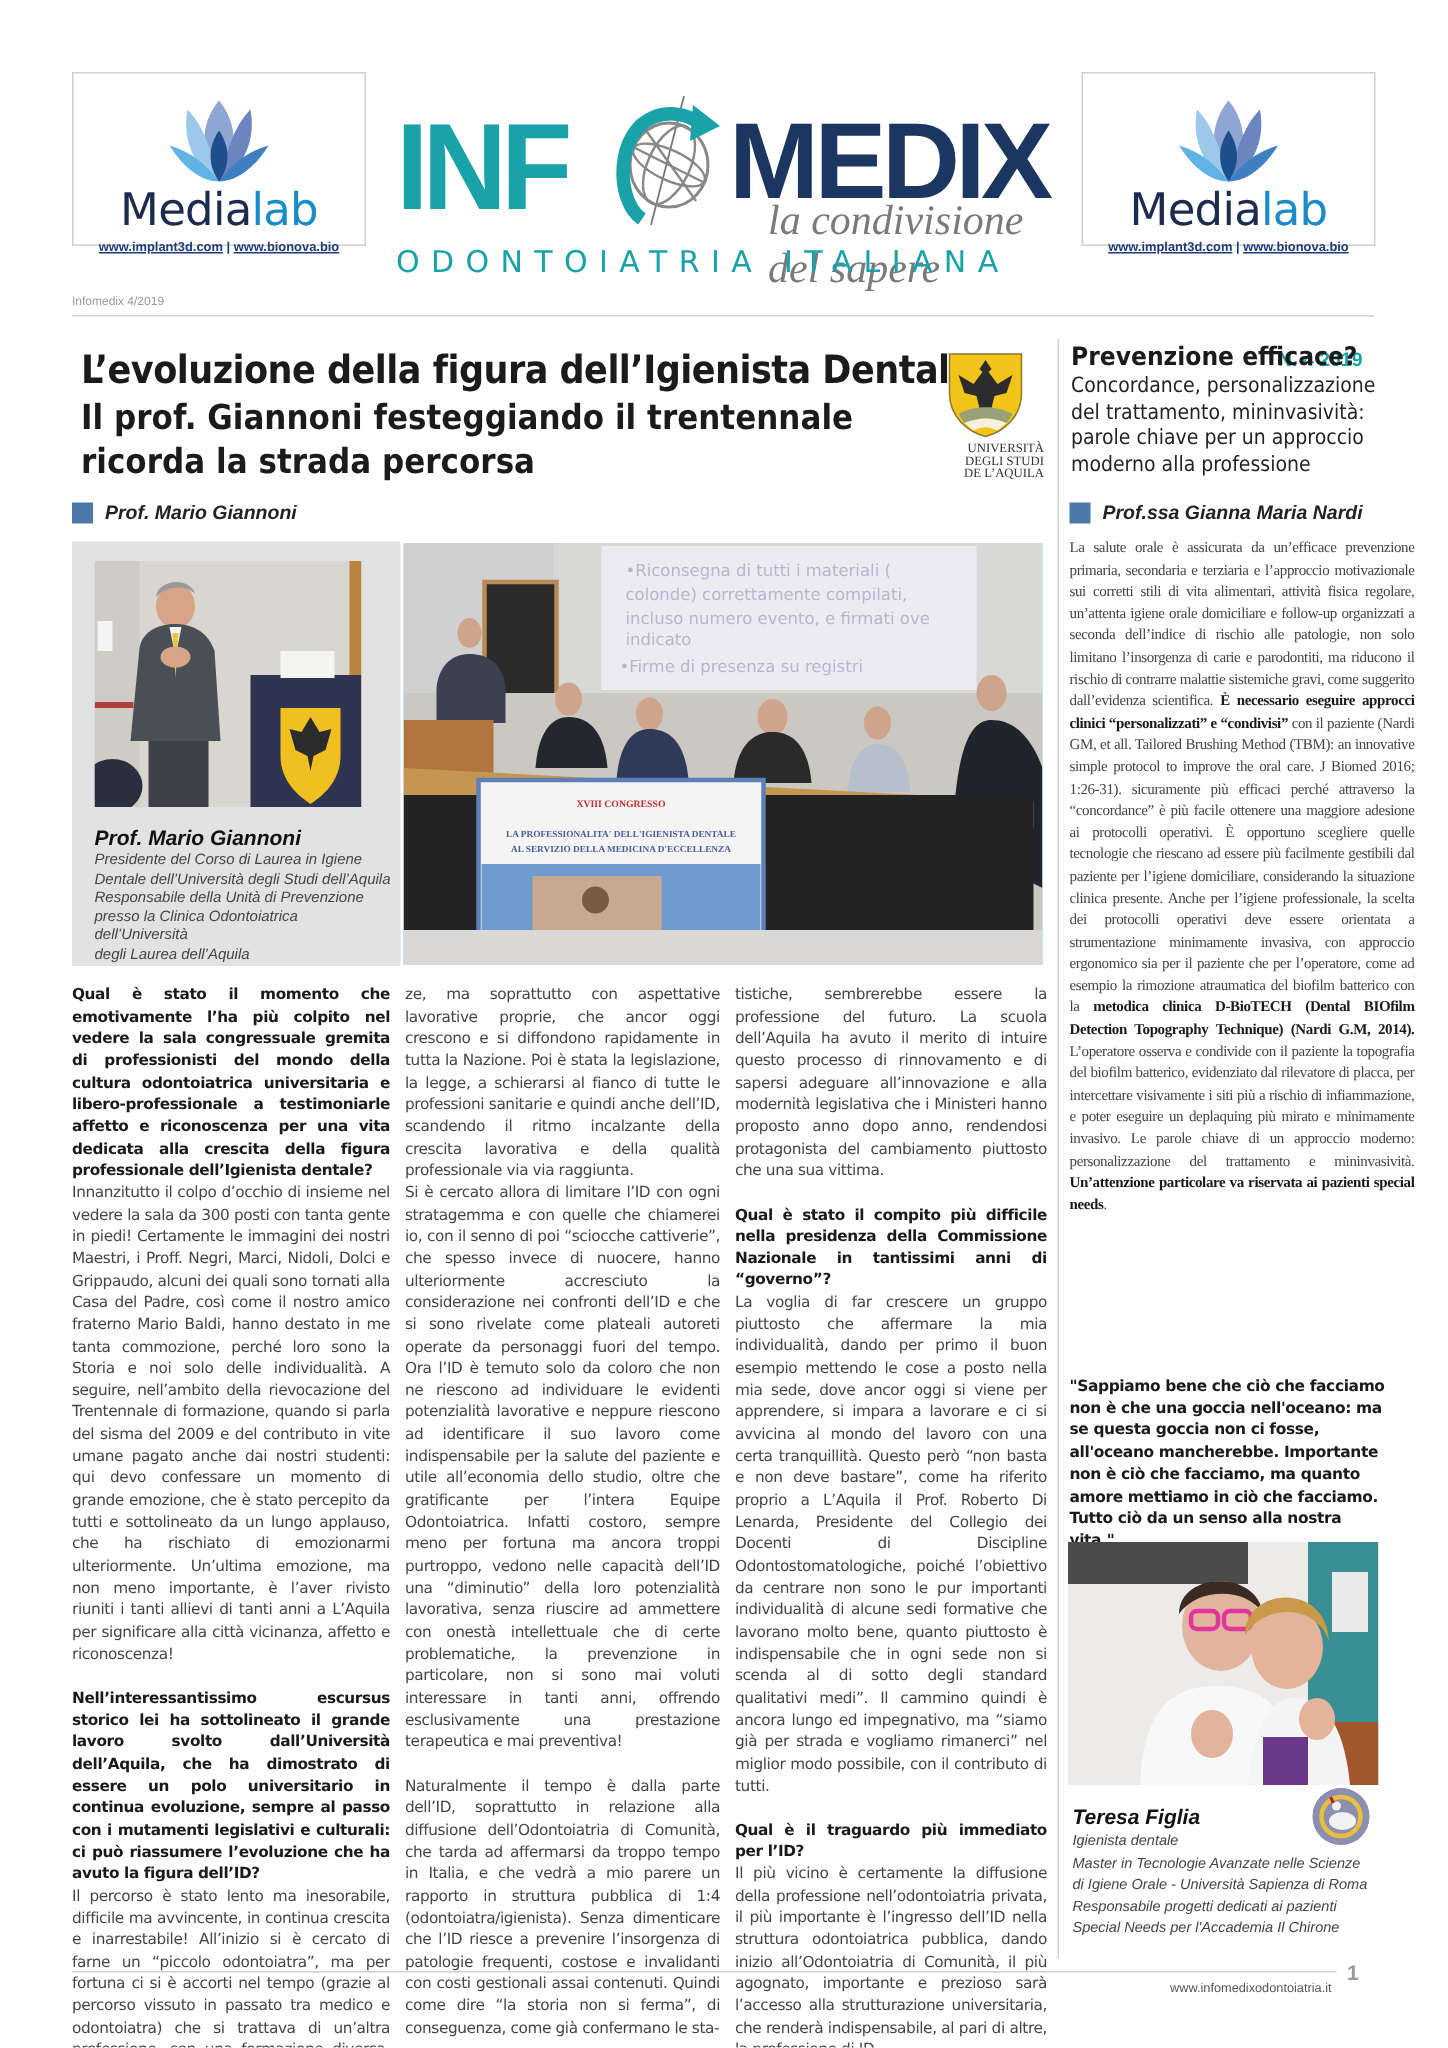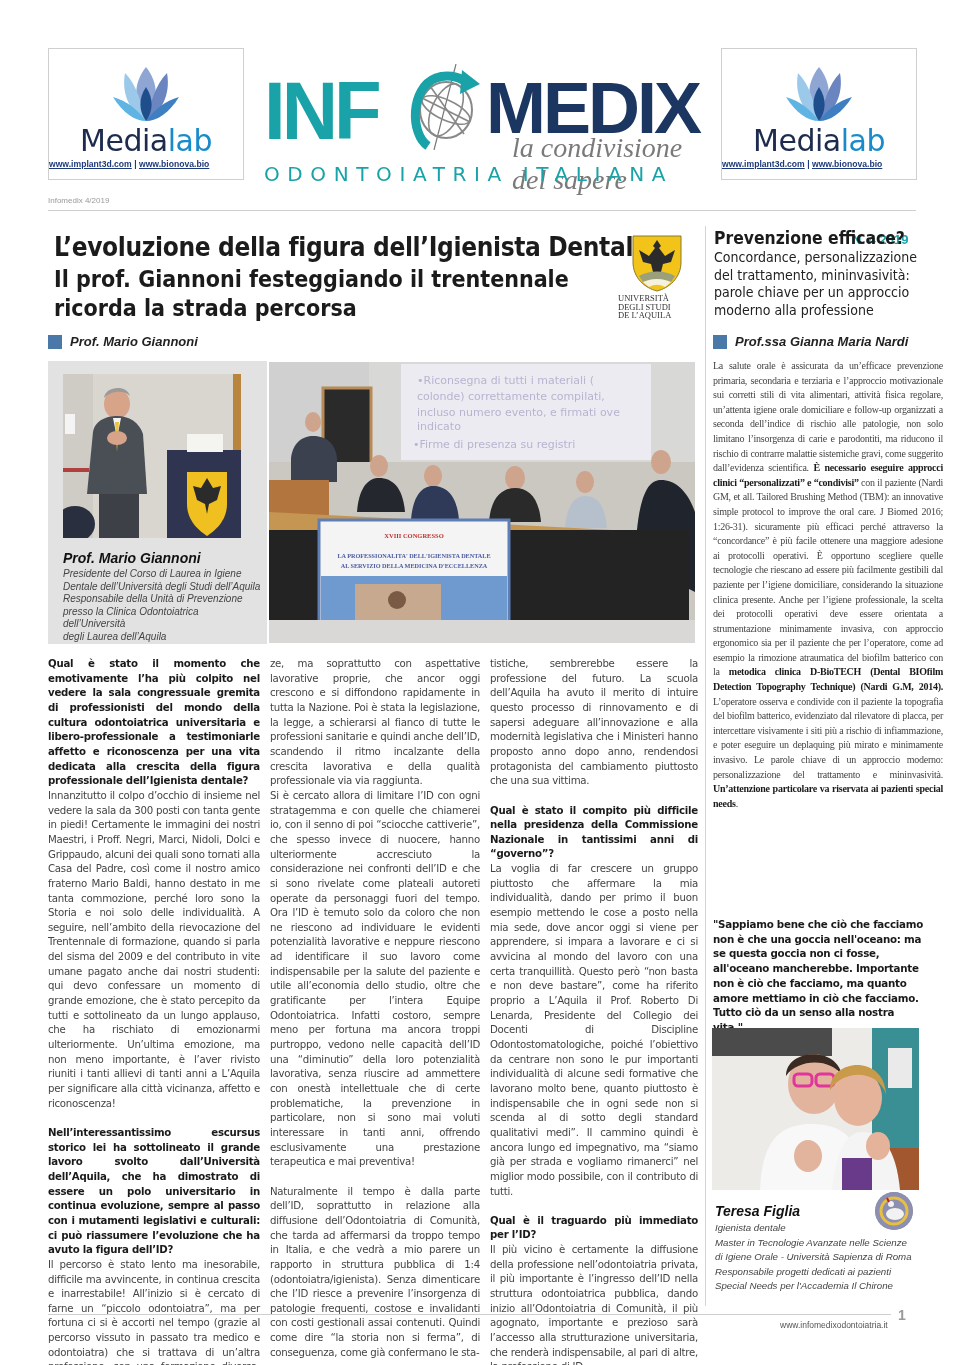--- a/index.html
+++ b/index.html
@@ -1,46 +1,46 @@
 <!DOCTYPE html>
 <html><head>
 <meta charset="utf-8">
 <style>
   * { box-sizing: border-box; margin: 0; padding: 0; }
   html, body { width: 965px; height: 1365px; background: #ffffff; overflow: hidden; }
   body { position: relative; font-family: "Liberation Sans", "DejaVu Sans", sans-serif; color: #333; }
 
   
-  .ad-box { position: absolute; top: 48px; width: 196px; height: 132px; border: 1px solid #cfcfcf; background: #fff; }
+  .ad-box { position: absolute; top: 48px; width: 196px; height: 116px; border: 1px solid #cfcfcf; background: #fff; }
   .ad-box.left { left: 48px; }
   .ad-box.right { left: 721px; }
   .ad-box .lotus { position: absolute; left: 50%; top: 14px; transform: translateX(-50%); width: 70px; height: 62px; }
   .ad-box .brand { position: absolute; left: 0; right: 0; top: 74px; text-align: center; font-size: 30px; letter-spacing: -0.5px; font-family: "DejaVu Sans", sans-serif; }
   .ad-box .brand .media { color: #1d2b4e; }
   .ad-box .brand .lab { color: #1a8bc9; }
-  .ad-box .links { position: absolute; left: 0; right: 0; top: 110px; font-size: 8.6px; font-weight: bold; color: #1e3a7a; }
+  .ad-box .links { position: absolute; left: 0; right: 0; top: 110px; text-align: center; font-size: 8.6px; font-weight: bold; color: #1e3a7a; }
   .ad-box .links a { color: #1e3a7a; text-decoration: underline; }
 
   .masthead { position: absolute; left: 258px; top: 58px; width: 450px; height: 130px; }
   .mh-info { position: absolute; left: 6px; top: 14px; font-size: 78px; font-weight: bold; color: #19a3a8; letter-spacing: -4px; font-family: "Liberation Sans", sans-serif; line-height: 1; transform: scaleY(1.05); }
   .mh-globe { position: absolute; left: 148px; top: 6px; width: 76px; height: 86px; }
   .mh-medix { position: absolute; left: 228px; top: 14px; font-size: 72px; font-weight: bold; color: #1b3660; letter-spacing: -3px; line-height: 1; }
   .mh-tag { position: absolute; left: 222px; top: 74px; font-size: 28px; font-style: italic; color: #7a7a7a; font-family: "Liberation Serif", serif; margin-left: 32px; }
   .mh-sub { position: absolute; left: 6px; top: 104px; font-size: 20px; color: #19a3a8; letter-spacing: 7.6px; font-family: "DejaVu Sans", sans-serif; }
 
   .issue-left { position: absolute; left: 48px; top: 196px; font-size: 8px; color: #999; }
   .issue-right { position: absolute; left: 852px; top: 192px; font-size: 13px; color: #19a3a8; font-weight: bold; margin-top: 40px; }
   .hr-top { position: absolute; left: 48px; top: 210px; width: 868px; height: 1px; background: #cfcfcf; }
 
   
   .headline { position: absolute; left: 54px; top: 232px; font-size: 26px; font-weight: bold; color: #1b1b1b; letter-spacing: -0.4px; font-family: "DejaVu Sans", sans-serif; transform: scaleX(0.9); transform-origin: left; white-space: nowrap; }
   .subheadline { position: absolute; left: 54px; top: 265px; width: 600px; font-size: 23px; color: #1b1b1b; line-height: 29px; font-family: "DejaVu Sans", sans-serif; transform: scaleX(0.9); transform-origin: left; }
   .univ-logo { position: absolute; left: 618px; top: 232px; width: 78px; height: 100px; }
   .univ-logo .shield { width: 52px; height: 60px; margin: 0 auto; display: block; }
-  .univ-logo .name { font-family: "Liberation Serif", serif; font-size: 8.5px; line-height: 8.5px; color: #333; text-align: left; margin-top: 2px; }
+  .univ-logo .name { font-family: "Liberation Serif", serif; font-size: 8.5px; line-height: 8.5px; color: #333; text-align: right; margin-top: 2px; }
 
   .byline { position: absolute; display: flex; align-items: center; font-size: 13px; font-style: italic; font-weight: bold; color: #222; }
   .byline .sq { width: 14px; height: 14px; background: #4a78a8; margin-right: 8px; }
   .byline.b1 { left: 48px; top: 334px; }
   .byline.b2 { left: 713px; top: 334px; }
 
   
   .vline { position: absolute; left: 705px; top: 226px; width: 1px; height: 1080px; background: #d4d4d4; }
   .side-title { position: absolute; left: 714px; top: 228px; font-size: 17px; font-weight: bold; color: #1b1b1b; font-family: "DejaVu Sans", sans-serif; transform: scaleX(0.92); transform-origin: left; white-space: nowrap; }
   .side-sub { position: absolute; left: 714px; top: 249px; width: 230px; font-size: 14px; line-height: 17.5px; color: #222; font-family: "DejaVu Sans", sans-serif; transform: scaleX(0.9); transform-origin: left; }

